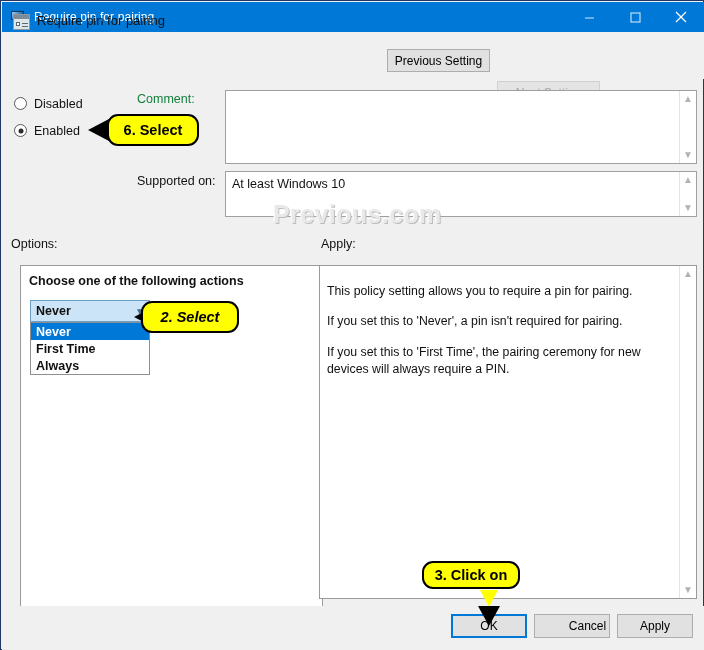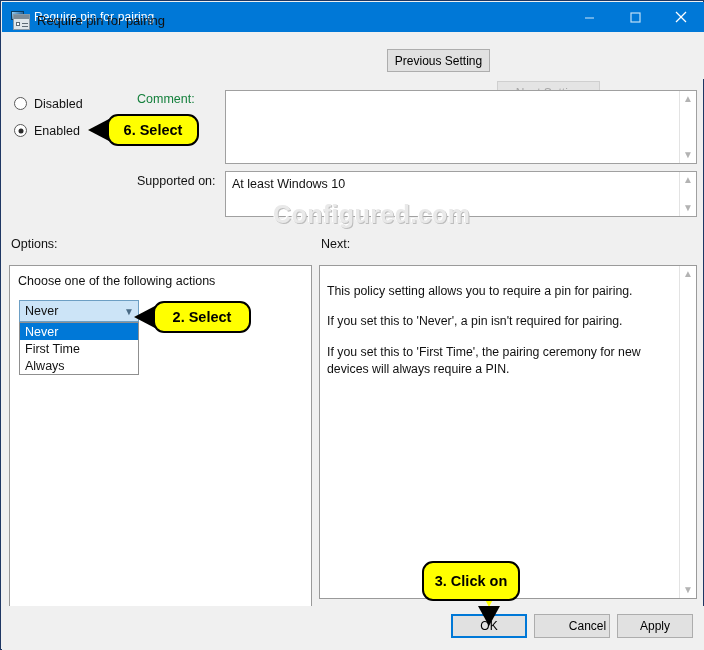--- a/index.html
+++ b/index.html
@@ -114,21 +114,21 @@
     pointer-events:none;
   }
 
   
   .lbl-options{position:absolute;left:10px;top:236px;font-size:12.5px;color:#111;}
   .lbl-help{position:absolute;left:320px;top:236px;font-size:12.5px;color:#111;}
 
   .panel{
     position:absolute;background:#ffffff;border:1px solid #9a9a9a;box-sizing:border-box;
   }
-  .options-panel{left:8px;top:264px;width:303px;height:374px;}
+  .options-panel{left:19px;top:264px;width:303px;height:374px;font-weight:bold;}
   .help-panel{left:318px;top:264px;width:378px;height:334px;}
 
   .opt-caption{position:absolute;left:8px;top:8px;font-size:12.5px;color:#111;}
 
   
   .combo{
     position:absolute;left:9px;top:34px;width:120px;height:22px;
     background:#cce4f7;border:1px solid #6d9fc4;box-sizing:border-box;
     display:flex;align-items:center;
   }
@@ -164,22 +164,22 @@
 
   
   .callout{
     position:absolute;background:#ffff00;border:2px solid #000;
     border-radius:11px;box-sizing:border-box;
     font-size:14.5px;font-weight:bold;color:#000;
     display:flex;align-items:center;justify-content:center;
     z-index:40;
   }
   .c1{left:106px;top:113px;width:92px;height:32px;}
-  .c2{left:152px;top:300px;width:98px;height:32px;}
-  .c3{left:421px;top:560px;width:98px;height:40px;}
+  .c2{left:140px;top:300px;width:98px;height:32px;font-style:italic;}
+  .c3{left:421px;top:560px;width:98px;height:28px;}
 
   .tail{position:absolute;width:0;height:0;z-index:39;}
   .tail-left{
     border-top:9px solid transparent;border-bottom:9px solid transparent;
     border-right:18px solid #ffff00;
   }
   .tail-left::before{
     content:"";position:absolute;left:-1px;top:-11px;
     border-top:11px solid transparent;border-bottom:11px solid transparent;
     border-right:21px solid #000;z-index:-1;
@@ -261,39 +261,39 @@
 
   <div class="lbl-supported">Supported on:</div>
   <div class="field supported-box">
     <div class="supported-text">At least Windows 10</div>
     <div class="vsb">
       <div class="chev">▲</div>
       <div class="chev">▼</div>
     </div>
   </div>
 
-  <div class="watermark">Configured.com</div>
+  <div class="watermark">Previous.com</div>
 
   <div class="lbl-options">Options:</div>
   <div class="panel options-panel">
     <div class="opt-caption">Choose one of the following actions</div>
 
     <div class="combo">
       <div class="combo-text">Never</div>
       <div class="combo-arrow">▼</div>
     </div>
 
     <div class="combo-list">
       <div class="combo-item sel">Never</div>
       <div class="combo-item">First Time</div>
       <div class="combo-item">Always</div>
     </div>
   </div>
 
-  <div class="lbl-help">Next:</div>
+  <div class="lbl-help">Apply:</div>
   <div class="panel help-panel">
     <div class="help-text">
       <p>This policy setting allows you to require a pin for pairing.</p>
       <p>If you set this to 'Never', a pin isn't required for pairing.</p>
       <p>If you set this to 'First Time', the pairing ceremony for new devices will always require a PIN.</p>
     </div>
     <div class="vsb">
       <div class="chev">▲</div>
       <div class="chev">▼</div>
     </div>

